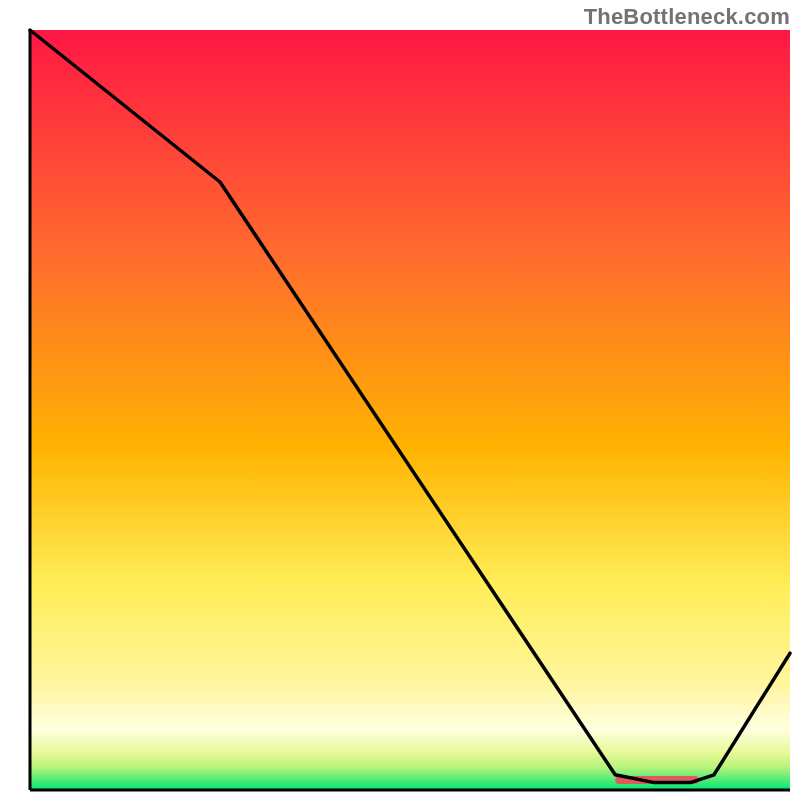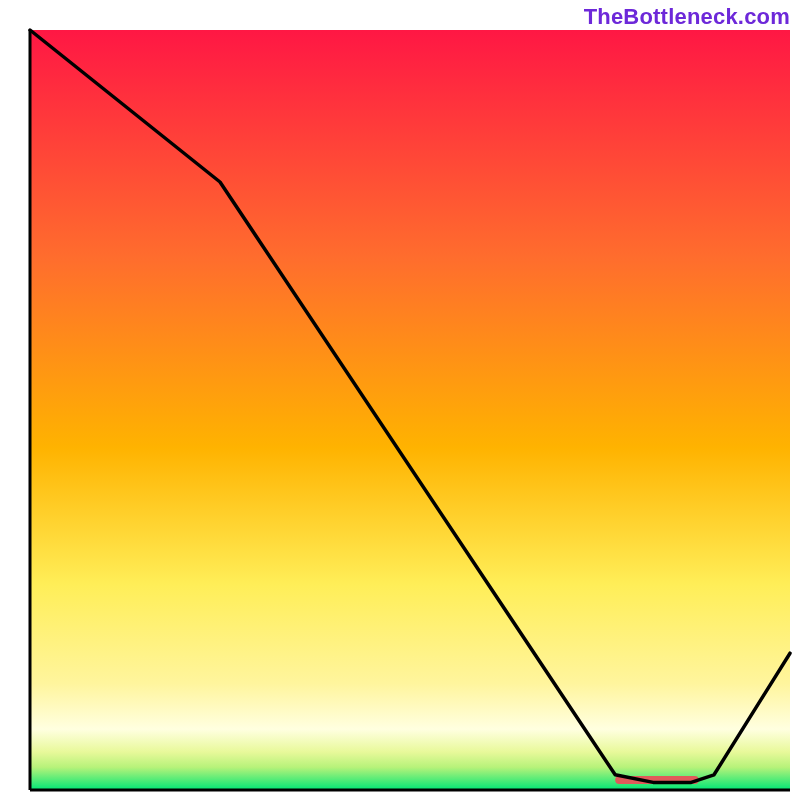--- a/index.html
+++ b/index.html
@@ -15,21 +15,21 @@
     width: 800px;
     height: 800px;
   }
   .watermark {
     position: absolute;
     top: 4px;
     right: 10px;
     font-family: Arial, Helvetica, sans-serif;
     font-size: 22px;
     font-weight: 600;
-    color: #6d28d9;
+    color: #737373;
     letter-spacing: 0.2px;
   }
   svg {
     position: absolute;
     top: 0;
     left: 0;
   }
 </style>
 </head>
 <body>

